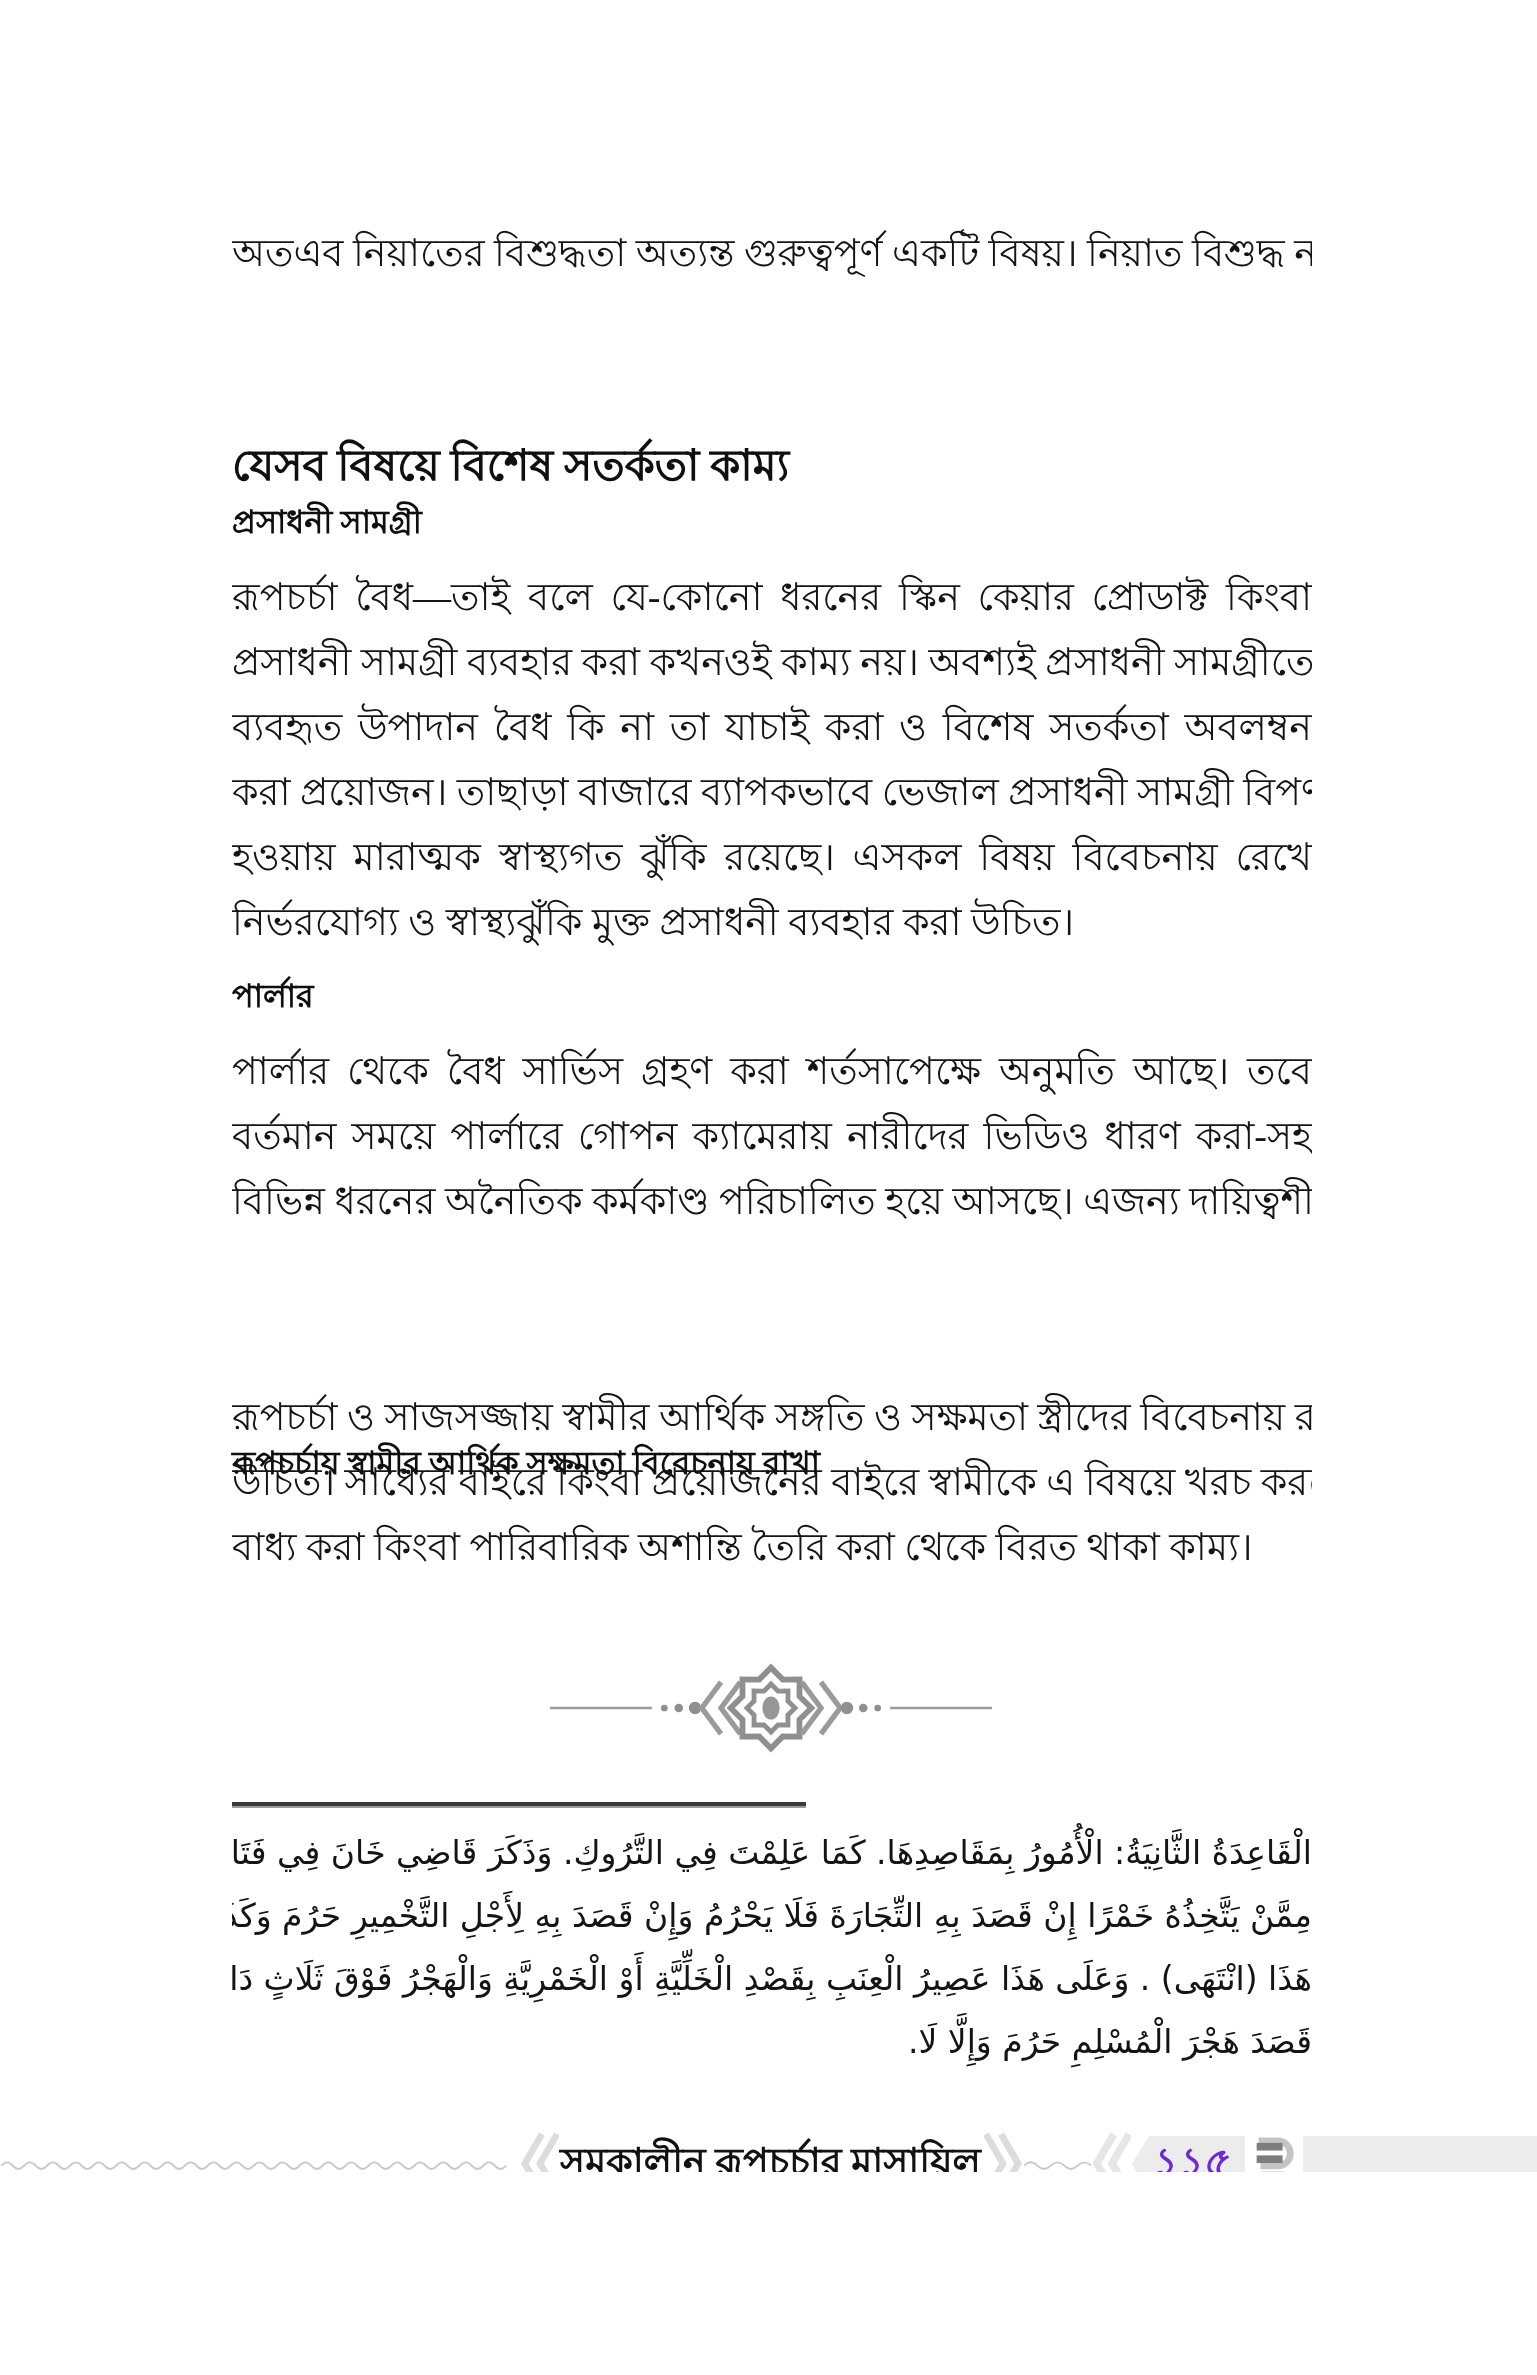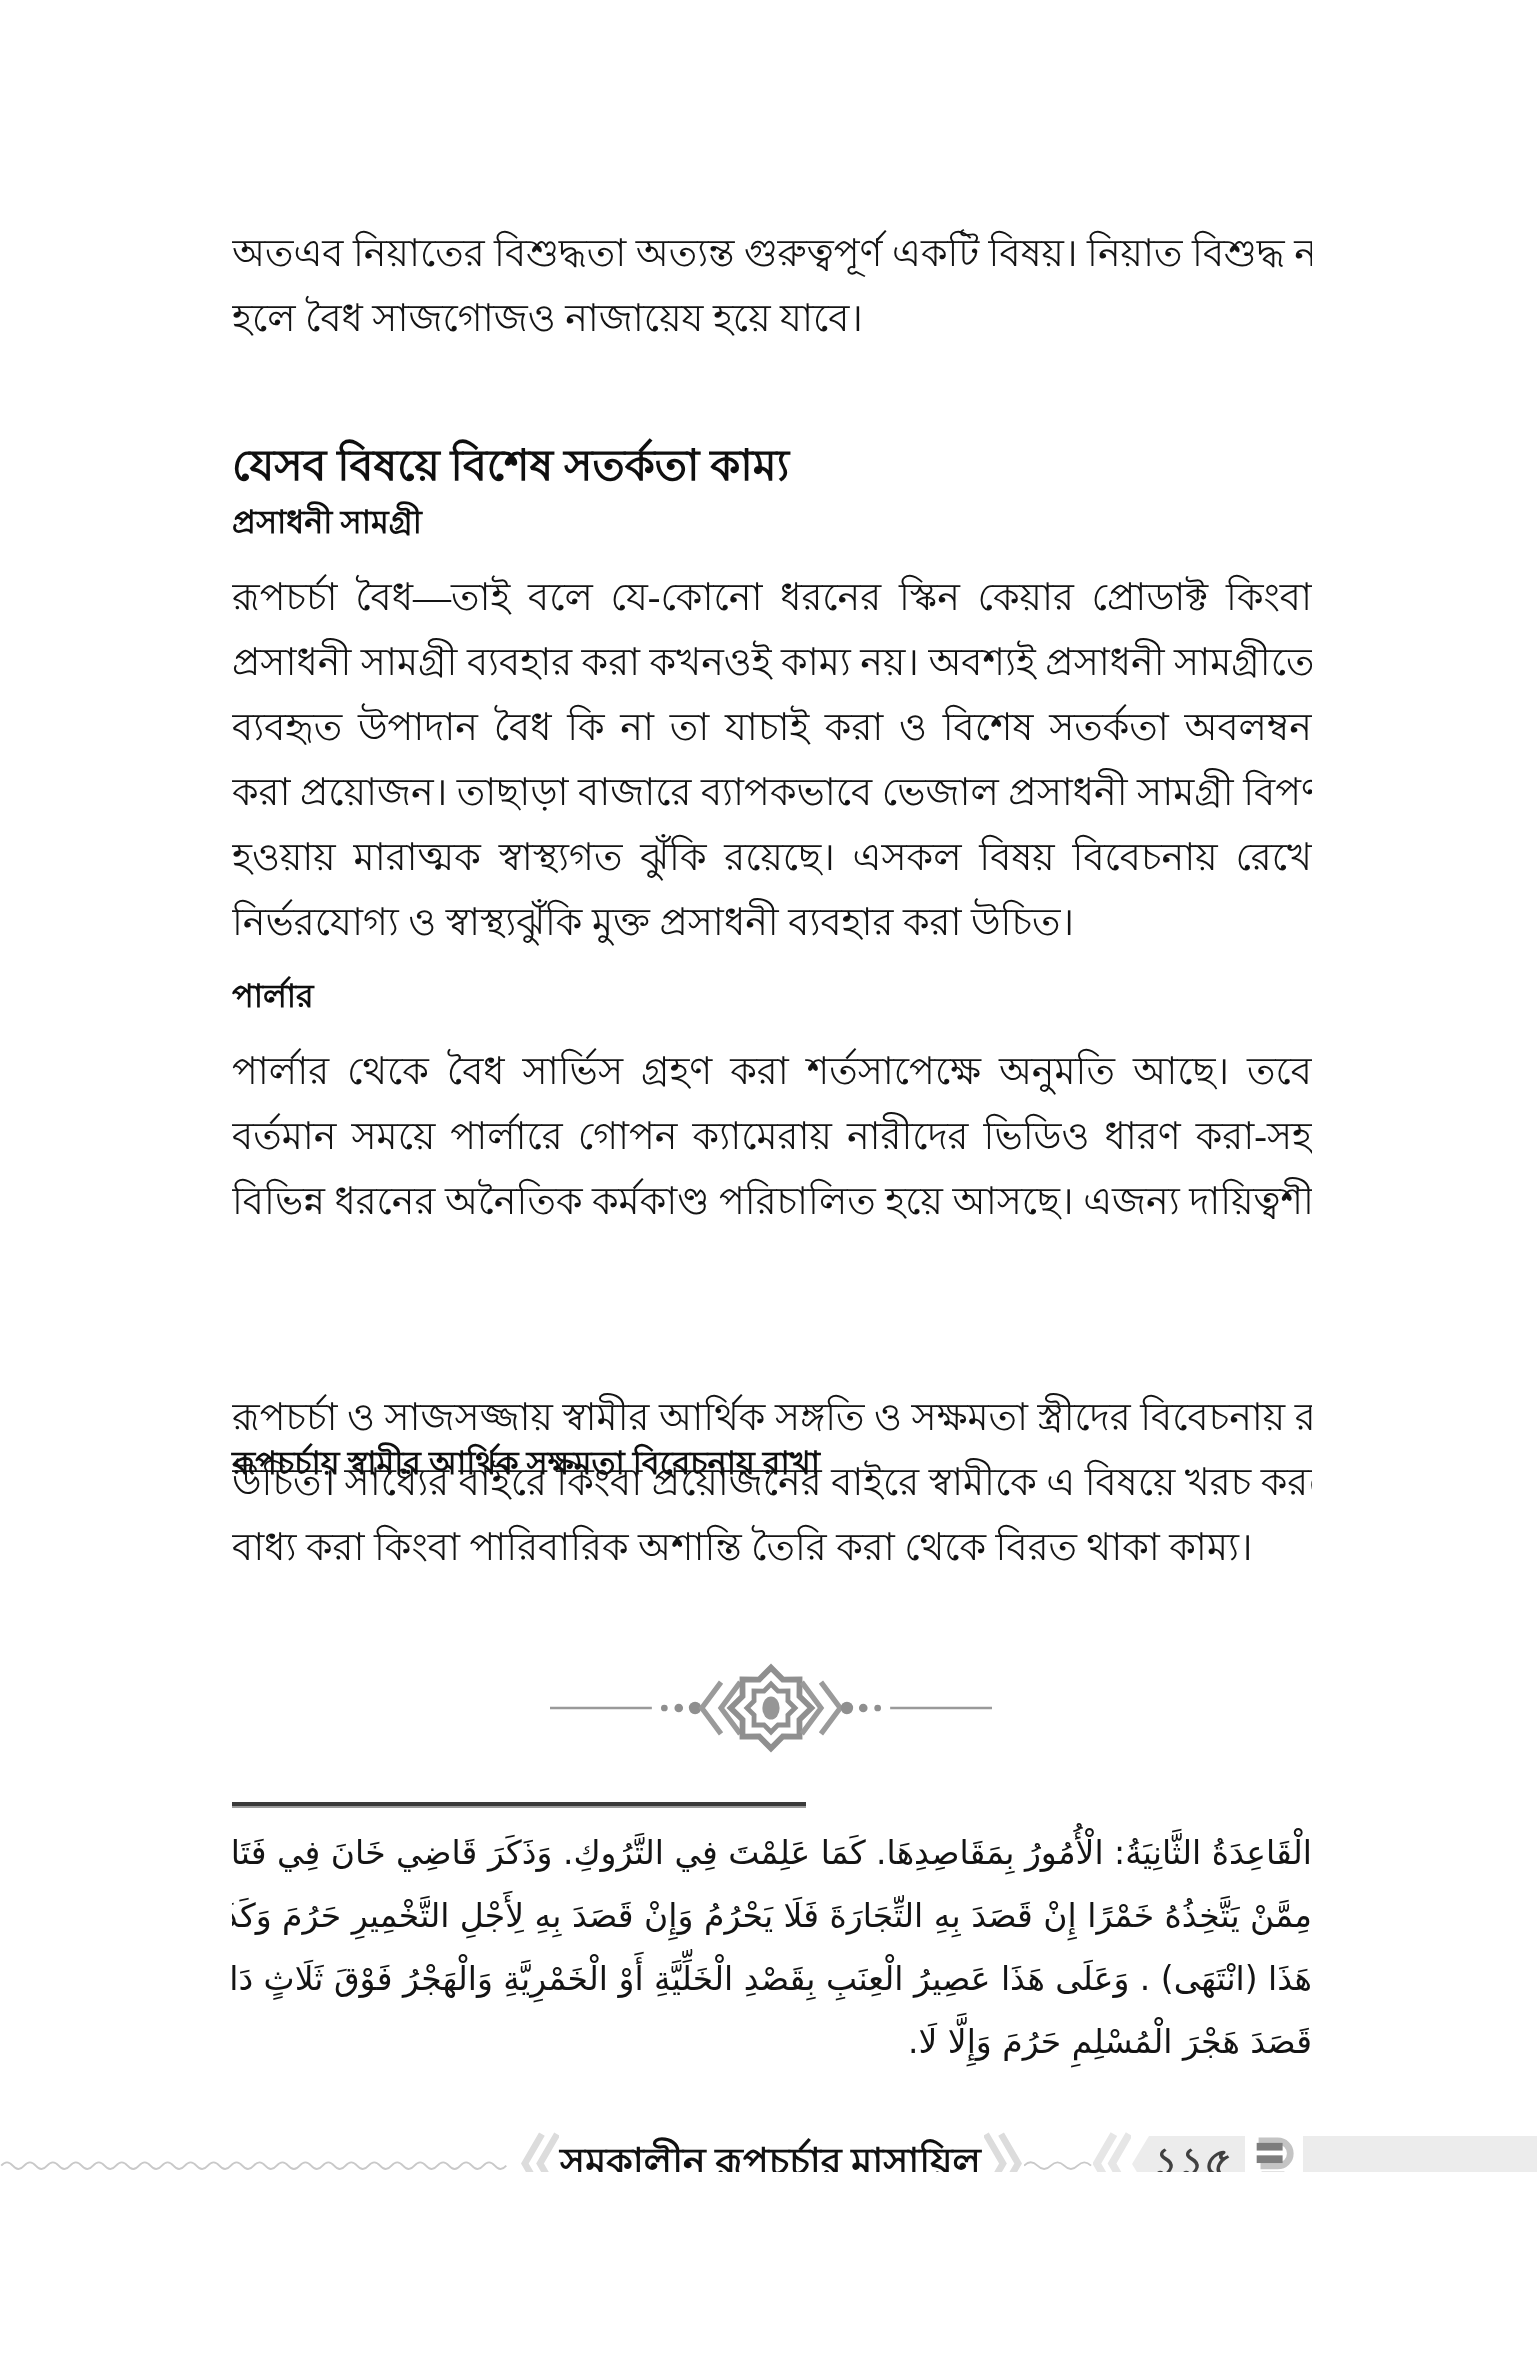--- a/index.html
+++ b/index.html
@@ -58,36 +58,35 @@
     font-family:"Liberation Serif", serif;
     white-space:nowrap;
   }
   .numbox{
     left:1132px;width:113px;height:56px;top:1px;
     background:#ececec;
     clip-path:polygon(0 50%,15% 0,100% 0,100% 100%,15% 100%);
     display:flex;align-items:center;justify-content:center;
   }
   .numbox .num{
-    font-size:40px;font-weight:700;font-style:italic;color:#404040;
+    font-size:40px;font-weight:700;font-style:italic;color:#6d28d9;
     font-family:"Liberation Serif", serif;
   }
   .rightbar{
     position:absolute;left:1303px;top:1px;width:234px;height:56px;background:#ececec;
   }
   .svgwrap{position:absolute;top:0;}
 </style>
 </head>
 <body>
 
 <div class="page">
 
   <div class="col" style="top:221px;">
     <div class="bodyline">অতএব নিয়াতের বিশুদ্ধতা অত্যন্ত গুরুত্বপূর্ণ একটি বিষয়। নিয়াত বিশুদ্ধ না</div>
-    <div class="bodyline last">হলে বৈধ সাজগোজও নাজায়েয হয়ে যাবে।</div>
   </div>
 
   <div class="col" style="top:436px;">
     <h2 class="sec">যেসব বিষয়ে বিশেষ সতর্কতা কাম্য</h2>
   </div>
 
   <div class="col" style="top:494px;">
     <h3 class="sub">প্রসাধনী সামগ্রী</h3>
   </div>
   <div class="col" style="top:565px;">

